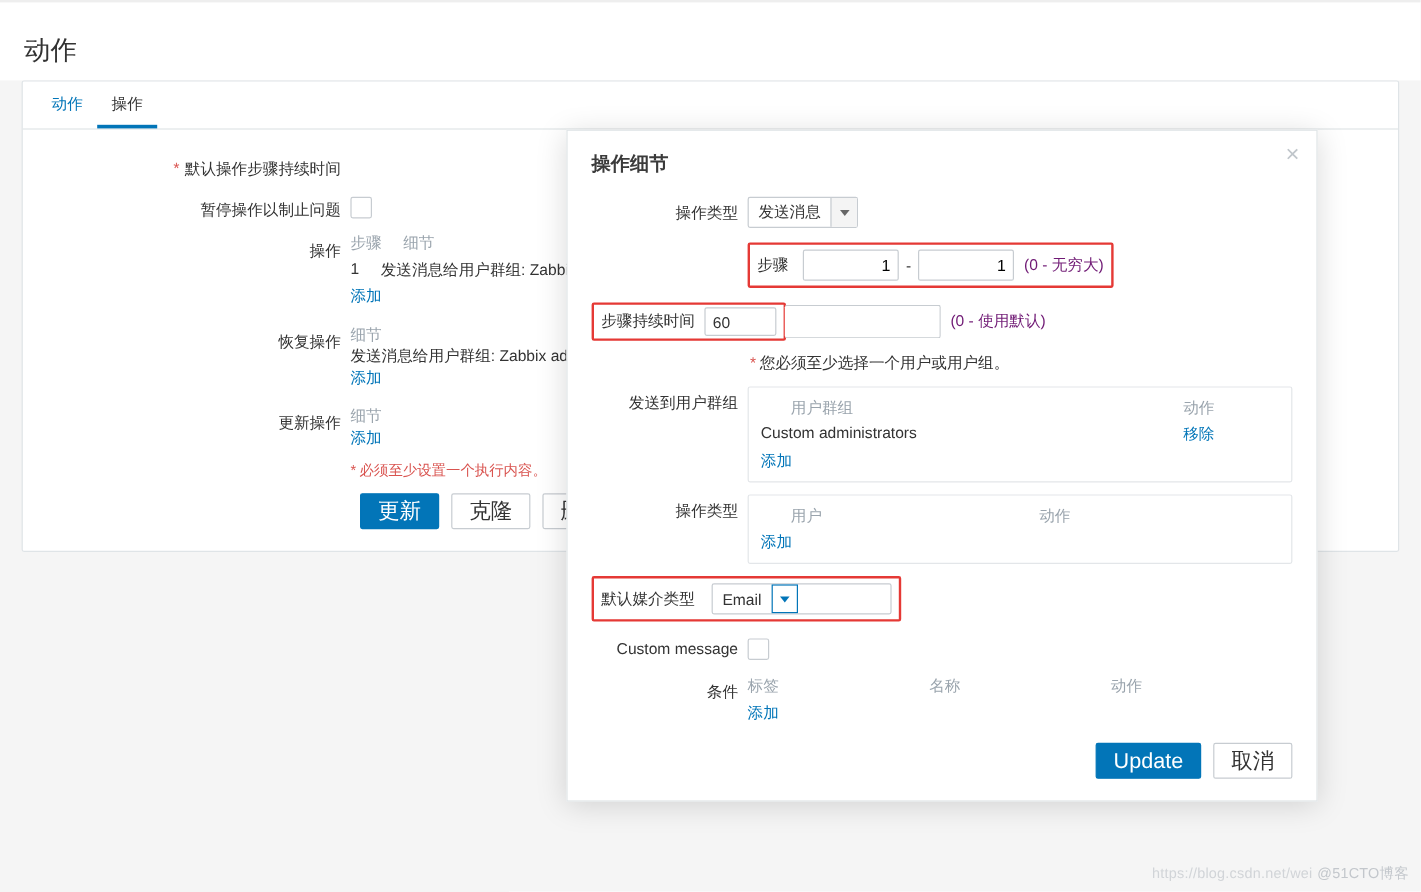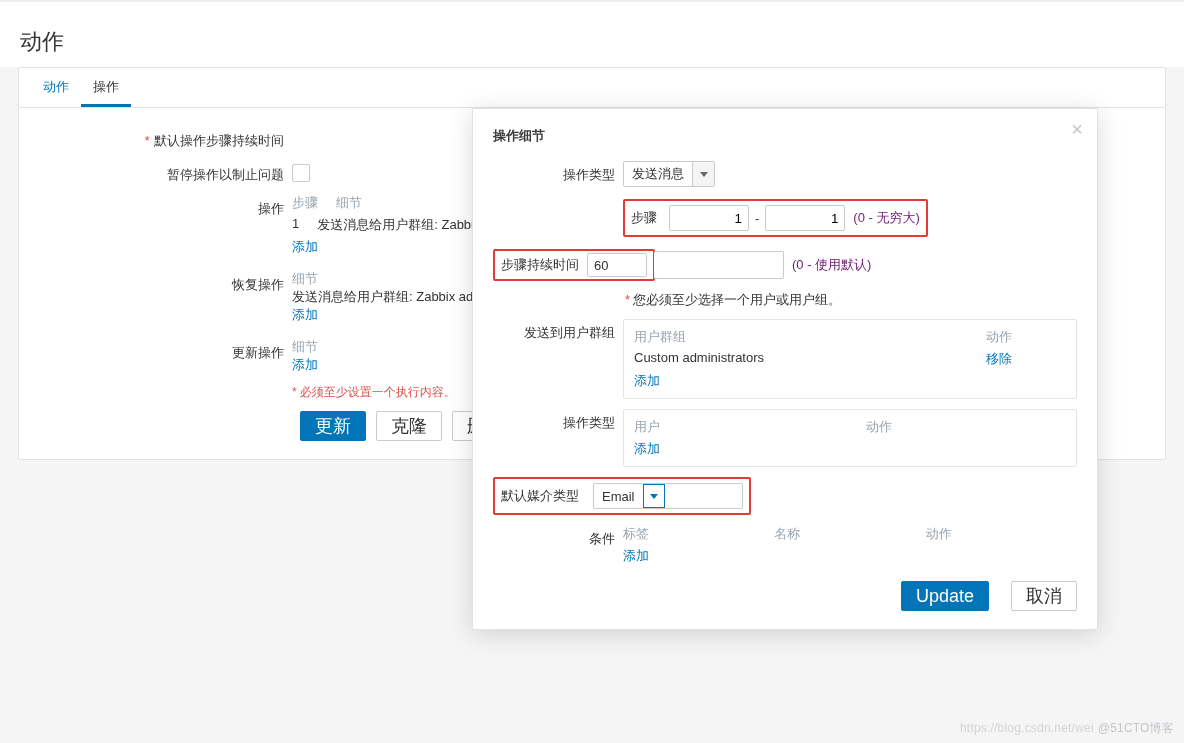--- a/index.html
+++ b/index.html
@@ -104,21 +104,21 @@
     padding: 18px 20px 18px 20px;
   }
   .modal-close {
     position: absolute;
     top: 10px; right: 14px;
     color: #c0c6cb;
     font-size: 20px;
     cursor: pointer;
     line-height: 1;
   }
-  .modal-title { font-size: 13px; font-weight: 600; color: #3b3b3b; margin-bottom: 16px; }
+  .modal-title { font-size: 16px; font-weight: 600; color: #3b3b3b; margin-bottom: 16px; }
   .m-row { display: flex; align-items: flex-start; margin-bottom: 10px; position: relative; }
   .m-label { width: 130px; text-align: right; padding-right: 8px; padding-top: 5px; color: #333; white-space: nowrap; }
   .m-content { flex: 1; }
   .select {
     display: inline-flex;
     align-items: center;
     height: 26px;
     border: 1px solid #c7ccd1;
     border-radius: 2px;
     background: #fff;
@@ -137,31 +137,31 @@
   .redbox { border: 2px solid #e53935; border-radius: 2px; padding: 4px 6px; display: inline-flex; align-items: center; }
   .redbox-wrap { padding: 2px 0; }
   .note { color: #333; margin-left: 2px; }
   .note .req { color: #d9534f; }
   .list-box {
     border: 1px solid #e3e6e9;
     border-radius: 2px;
     padding: 8px 10px;
   }
   .list-head { display: flex; color: #9aa4ad; padding-bottom: 4px; }
-  .list-head .col1 { flex: 1; }
+  .list-head .col1 { flex: 1; margin-left: 25px; }
   .list-head .col2 { width: 80px; text-align: left; }
   .list-row { display: flex; padding-bottom: 4px; }
   .list-row .col1 { flex: 1; color: #333; }
   .list-row .col2 { width: 80px; text-align: left; }
   .media-select-wrap .select { width: 150px; }
   .media-select-wrap .sel-btn { border: 1px solid #0275b8; border-radius: 0; background: #fff; }
   .media-select-wrap .chev { border-top-color: #0275b8; }
   .cond-head { display: flex; color: #9aa4ad; padding-bottom: 4px; }
   .cond-head .cc { flex: 1; }
-  .modal-footer { display: flex; justify-content: flex-end; gap: 22px; margin-top: 16px; }
+  .modal-footer { display: flex; justify-content: flex-end; gap: 10px; margin-top: 16px; }
   .watermark {
     position: absolute;
     right: 10px; bottom: 6px;
     font-size: 12px;
     color: #c3c7cc;
     font-family: Arial, sans-serif;
     letter-spacing: 0.2px;
   }
   .watermark .wm1 { opacity: 0.7; margin-right: 4px; }
 </style>
@@ -317,20 +317,24 @@
         <div class="select" style="margin-left:6px;">
           <span class="sel-text">Email</span>
           <span class="sel-btn">
               <span class="chev"></span>
             </span>
         </div>
       </span>
     </div>
   </div>
 
+  <div class="m-row">
+    <div class="m-label">Custom message</div>
+    <div class="m-content"><span class="checkbox"></span></div>
+  </div>
 
   <div class="m-row">
     <div class="m-label">条件</div>
     <div class="m-content">
       <div class="cond-head">
         <span class="cc">标签</span>
         <span class="cc">名称</span>
         <span class="cc">动作</span>
       </div>
       <div><span class="link">添加</span></div>

